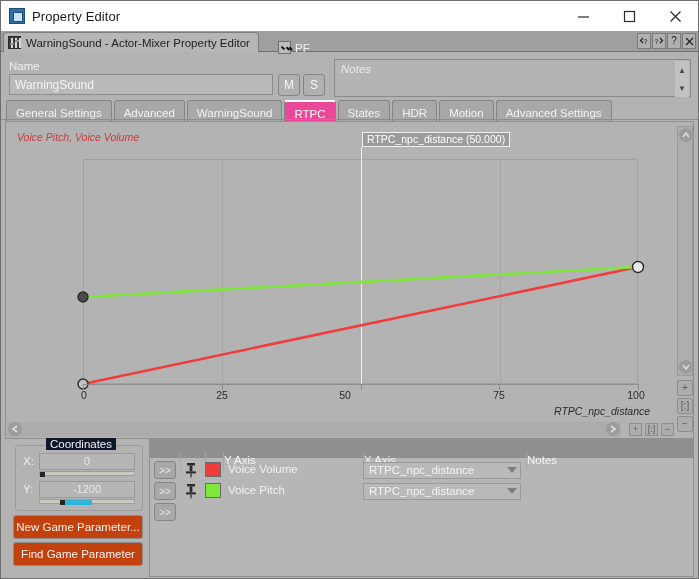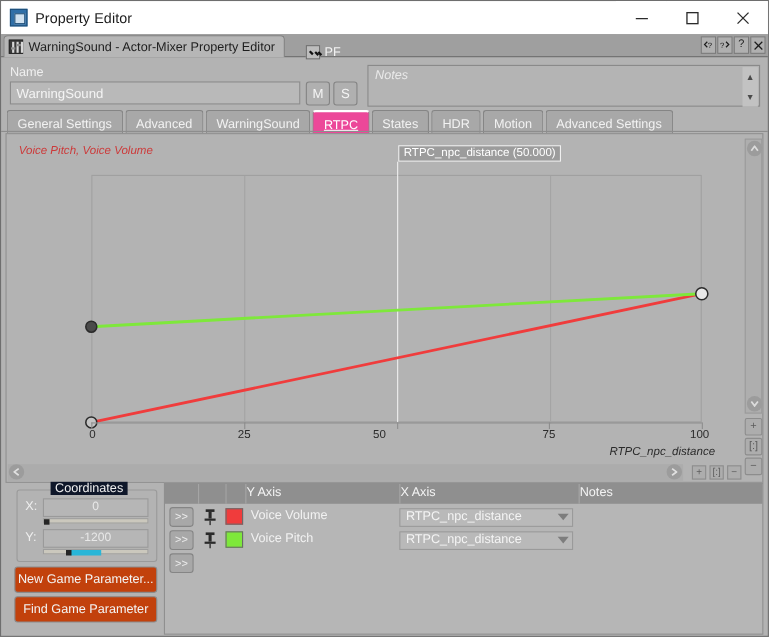--- a/index.html
+++ b/index.html
@@ -246,21 +246,21 @@
   
   .tablepanel {
     position: absolute; left: 148px; top: 438px; width: 545px; height: 138px;
     background: #b6b6b6; border: 1px solid #8f8f8f;
   }
   .thead {
     position: absolute; left: 0; top: 0; width: 543px; height: 18px;
     background: #8f8f8f;
   }
   .th {
-    position: absolute; top: 0; height: 18px; color: #f4f4f4; font-size: 11.5px;
+    position: absolute; top: 12px; height: 18px; color: #f4f4f4; font-size: 11.5px;
     line-height: 17px; padding-left: 0; border-left: 1px solid #a5a5a5;
   }
   .trow { position: absolute; left: 0; width: 543px; height: 21px; }
   .gobtn {
     position: absolute; left: 4px; width: 22px; height: 18px;
     background: #a8a8a8; border: 1px solid #858585; border-radius: 3px;
     color: #e9e9e9; font-size: 10px; display: flex; align-items: center; justify-content: center;
   }
   .pinicon { position: absolute; left: 34px; width: 14px; height: 16px; }
   .swatch { position: absolute; left: 55px; width: 16px; height: 15px; border: 1px solid #6a6a6a; }

